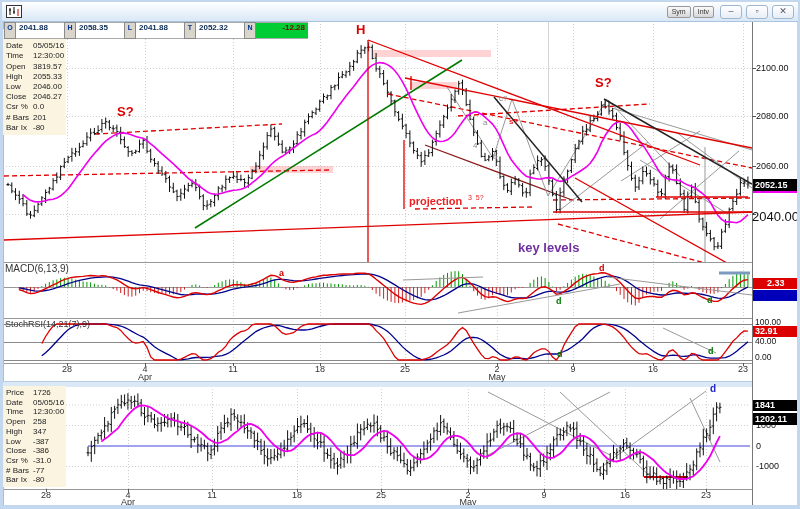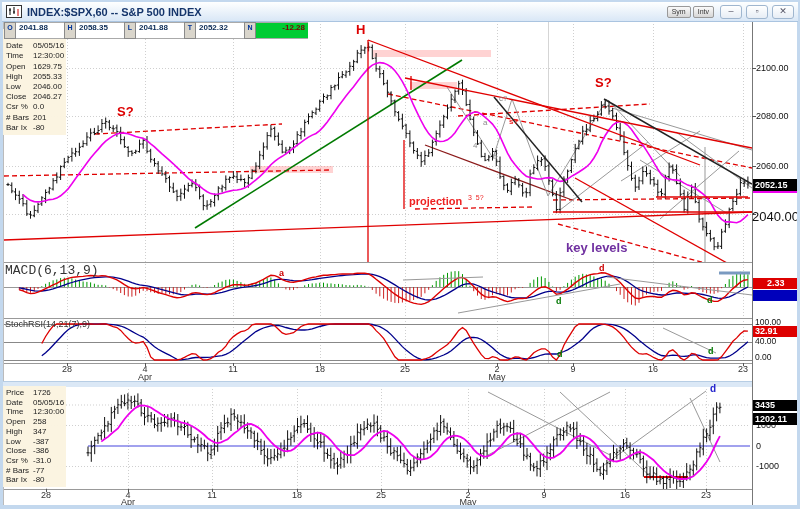--- a/index.html
+++ b/index.html
@@ -45,21 +45,20 @@
     <span class="app-icon">
       <svg width="16" height="13">
           <rect x="0.5" y="0.5" width="15" height="12" fill="#fff" stroke="#333"></rect>
           <line x1="4" y1="3" x2="4" y2="10" stroke="#000"></line>
           <line x1="3" y1="5" x2="5" y2="5" stroke="#000"></line>
           <line x1="8" y1="2" x2="8" y2="9" stroke="#000"></line>
           <line x1="7" y1="7" x2="9" y2="7" stroke="#000"></line>
           <line x1="12" y1="4" x2="12" y2="11" stroke="#c00"></line>
         </svg>
     </span>
-    <span class="title">INDEX:$SPX,60 -- S&amp;P 500 INDEX</span>
     <span class="tb-sp"></span>
     <button class="mini-btn">Sym</button>
     <button class="mini-btn">Intv</button>
     <button class="winbtn">–</button>
     <button class="winbtn">▫</button>
     <button class="winbtn">✕</button>
   </div>
 
   <svg id="chart-svg" width="800" height="509">
       <defs>
@@ -201,40 +200,40 @@
         <line x1="706.5" y1="489" x2="706.5" y2="492" stroke="#555"></line>
         <line x1="752" y1="68.5" x2="756" y2="68.5" stroke="#555"></line>
         <line x1="752" y1="116.5" x2="756" y2="116.5" stroke="#555"></line>
         <line x1="752" y1="166.5" x2="756" y2="166.5" stroke="#555"></line>
         <line x1="752" y1="214.5" x2="756" y2="214.5" stroke="#555"></line>
       </g>
     </svg>
 
   <div class="divider"></div>
 
-  <div class="ovl" style="left:5px;top:263px;font-size:13px;color:#333;z-index:4;font-family:Liberation Mono, monospace;">MACD(6,13,9)</div>
+  <div class="ovl" style="left:5px;top:263px;font-size:10px;color:#333;z-index:4;">MACD(6,13,9)</div>
   <div class="ovl" style="left:5px;top:319px;font-size:9px;color:#333;z-index:4;">StochRSI(14,21(7),9)</div>
 
   <div class="quote-bar" id="quote-bar">
       <span class="q-chip">O</span>
       <span class="q-val">2041.88</span>
       <span class="q-chip">H</span>
       <span class="q-val">2058.35</span>
       <span class="q-chip">L</span>
       <span class="q-val">2041.88</span>
       <span class="q-chip">T</span>
       <span class="q-val">2052.32</span>
       <span class="q-chip">N</span>
       <span class="q-val neg">-12.28</span>
     </div>
   <div class="info-panel" style="left:3px;top:29px;width:58px;" id="info-top">
       <div class="info-row"><span class="lb">Price</span><span>0.00</span></div>
       <div class="info-row"><span class="lb">Date</span><span>05/05/16</span></div>
       <div class="info-row"><span class="lb">Time</span><span>12:30:00</span></div>
-      <div class="info-row"><span class="lb">Open</span><span>1629.75</span></div>
+      <div class="info-row"><span class="lb">Open</span><span>3819.57</span></div>
       <div class="info-row"><span class="lb">High</span><span>2055.33</span></div>
       <div class="info-row"><span class="lb">Low</span><span>2046.00</span></div>
       <div class="info-row"><span class="lb">Close</span><span>2046.27</span></div>
       <div class="info-row"><span class="lb">Csr %</span><span>0.0</span></div>
       <div class="info-row"><span class="lb"># Bars</span><span>201</span></div>
       <div class="info-row"><span class="lb">Bar Ix</span><span>-80</span></div>
     </div>
   <div class="info-panel" style="left:3px;top:386px;width:58px;line-height:9.7px;" id="info-bottom">
       <div class="info-row"><span class="lb">Price</span><span>1726</span></div>
       <div class="info-row"><span class="lb">Date</span><span>05/05/16</span></div>
@@ -279,27 +278,27 @@
       <div style="position: absolute; z-index: 3; left: 755px; top: 336px; font-size: 8.5px; color: rgb(17, 17, 17);">40.00</div>
       <div style="position: absolute; z-index: 3; left: 755px; top: 352px; font-size: 8.5px; color: rgb(17, 17, 17);">0.00</div>
       <div style="position: absolute; z-index: 3; left: 756px; top: 400px; font-size: 9px; color: rgb(17, 17, 17);">2000</div>
       <div style="position: absolute; z-index: 3; left: 756px; top: 420px; font-size: 9px; color: rgb(17, 17, 17);">1000</div>
       <div style="position: absolute; z-index: 3; left: 756px; top: 441px; font-size: 9px; color: rgb(17, 17, 17);">0</div>
       <div style="position: absolute; z-index: 3; left: 756px; top: 461px; font-size: 9px; color: rgb(17, 17, 17);">-1000</div>
       <div style="position: absolute; left: 753px; top: 179px; width: 44px; height: 12px; background: rgb(0, 0, 0); color: rgb(255, 255, 255); font-size: 9px; font-weight: bold; padding-left: 2px; line-height: 12px; z-index: 4; border-bottom: 2px solid rgb(238, 0, 238);">2052.15</div>
       <div style="position: absolute; left: 753px; top: 278px; width: 44px; height: 11px; background: rgb(221, 0, 0); color: rgb(255, 255, 255); font-size: 9px; font-weight: bold; padding-left: 14px; line-height: 11px; z-index: 4;">2.33</div>
       <div style="position: absolute; left: 753px; top: 290px; width: 44px; height: 11px; background: rgb(0, 0, 187); color: rgb(255, 255, 255); font-size: 9px; font-weight: bold; padding-left: 2px; line-height: 11px; z-index: 4;"></div>
       <div style="position: absolute; left: 753px; top: 326px; width: 44px; height: 11px; background: rgb(221, 0, 0); color: rgb(255, 255, 255); font-size: 9px; font-weight: bold; padding-left: 2px; line-height: 11px; z-index: 4;">32.91</div>
-      <div style="position: absolute; left: 753px; top: 400px; width: 44px; height: 11px; background: rgb(0, 0, 0); color: rgb(255, 255, 255); font-size: 9px; font-weight: bold; padding-left: 2px; line-height: 11px; z-index: 4;">3435</div>
+      <div style="position: absolute; left: 753px; top: 400px; width: 44px; height: 11px; background: rgb(0, 0, 0); color: rgb(255, 255, 255); font-size: 9px; font-weight: bold; padding-left: 2px; line-height: 11px; z-index: 4;">1841</div>
       <div style="position: absolute; left: 753px; top: 413px; width: 44px; height: 12px; background: #000000; color: rgb(255, 255, 255); font-size: 9px; font-weight: bold; padding-left: 2px; line-height: 12px; z-index: 4;">1202.11</div>
       <div class="ann" style="position: absolute; z-index: 5; left: 356px; top: 23px; font-size: 13px; color: rgb(221, 0, 0); font-weight: bold;">H</div>
       <div class="ann" style="position: absolute; z-index: 5; left: 117px; top: 105px; font-size: 13px; color: rgb(221, 0, 0); font-weight: bold;">S?</div>
       <div class="ann" style="position: absolute; z-index: 5; left: 595px; top: 76px; font-size: 13px; color: rgb(221, 0, 0); font-weight: bold;">S?</div>
       <div class="ann" style="position: absolute; z-index: 5; left: 409px; top: 196px; font-size: 11px; color: rgb(238, 34, 34); font-weight: bold;">projection</div>
-      <div class="ann" style="position: absolute; z-index: 5; left: 518px; top: 241px; font-size: 13px; color: rgb(112, 48, 160); font-weight: bold; margin-left: 48px;">key levels</div>
+      <div class="ann" style="position: absolute; z-index: 5; left: 518px; top: 241px; font-size: 13px; color: rgb(112, 48, 160); font-weight: bold;">key levels</div>
       <div class="ann" style="position: absolute; z-index: 5; left: 499px; top: 95px; font-size: 8px; color: rgb(138, 138, 138);">c?</div>
       <div class="ann" style="position: absolute; z-index: 5; left: 483px; top: 119px; font-size: 8px; color: rgb(138, 138, 138);">a</div>
       <div class="ann" style="position: absolute; z-index: 5; left: 473px; top: 142px; font-size: 8px; color: rgb(138, 138, 138);">4</div>
       <div class="ann" style="position: absolute; z-index: 5; left: 493px; top: 153px; font-size: 8px; color: rgb(138, 138, 138);">b</div>
       <div class="ann" style="position: absolute; z-index: 5; left: 468px; top: 194px; font-size: 7px; color: rgb(238, 34, 34);">3  5?</div>
       <div class="ann" style="position: absolute; z-index: 5; left: 509px; top: 118px; font-size: 8px; color: rgb(238, 34, 34); font-weight: bold;">s?</div>
       <div class="ann" style="position: absolute; z-index: 5; left: 279px; top: 269px; font-size: 9px; color: rgb(204, 0, 0); font-weight: bold;">a</div>
       <div class="ann" style="position: absolute; z-index: 5; left: 599px; top: 264px; font-size: 9px; color: rgb(204, 0, 0); font-weight: bold;">d</div>
       <div class="ann" style="position: absolute; z-index: 5; left: 556px; top: 297px; font-size: 9px; color: rgb(0, 119, 0); font-weight: bold;">d</div>
       <div class="ann" style="position: absolute; z-index: 5; left: 707px; top: 296px; font-size: 9px; color: rgb(0, 119, 0); font-weight: bold;">d</div>

